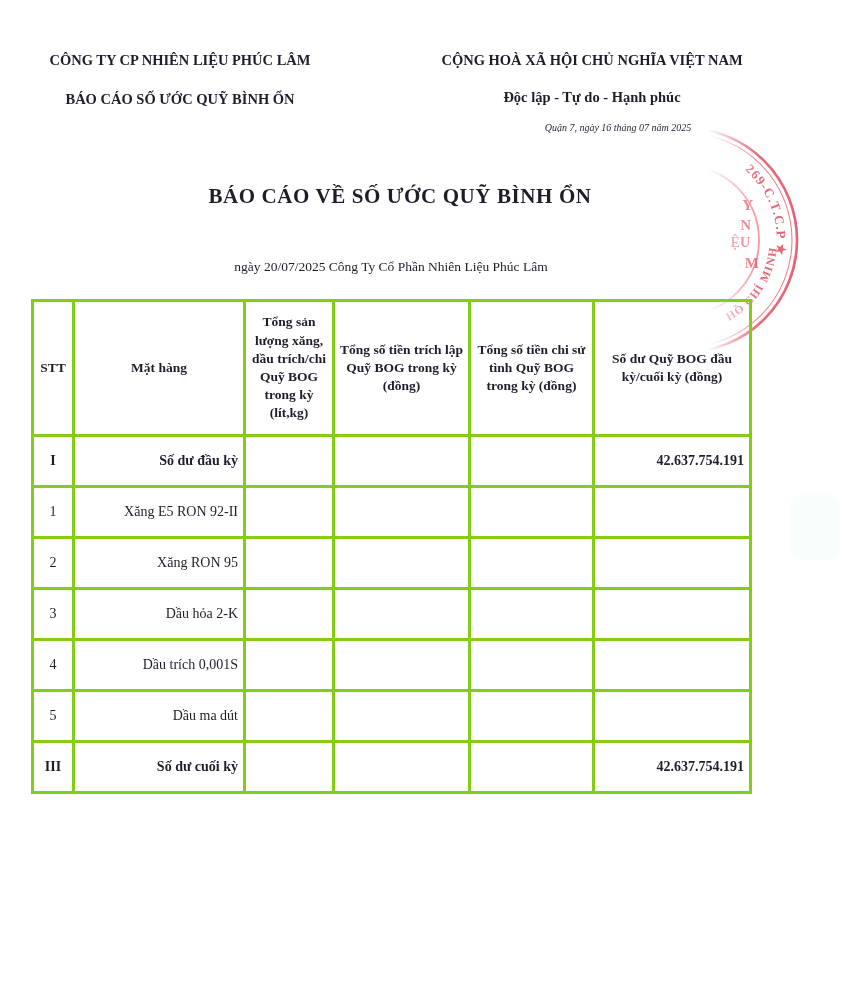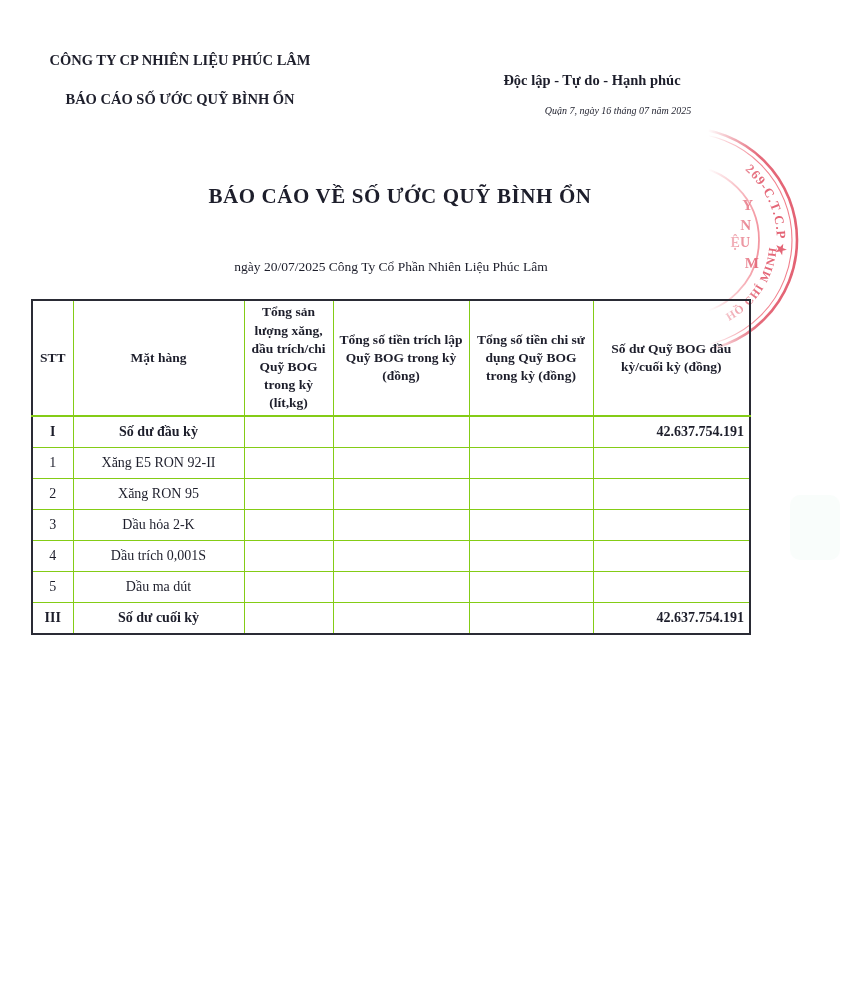--- a/index.html
+++ b/index.html
@@ -35,33 +35,33 @@
     text-align:center;font-size:13.5px;line-height:21px;
   }
   .intro div{white-space:nowrap;}
   
   table.bog{
     position:absolute;left:31px;top:299px;
     border-collapse:collapse;table-layout:fixed;width:718px;
     font-size:13.5px;
   }
   table.bog th,table.bog td{
-    border:1px solid #84cc16;
-    padding:0 5px;
+    border:3px solid #84cc16;
+    padding:9px 5px;
     vertical-align:middle;
     overflow:hidden;
   }
   table.bog{border:2px solid #2a2b35;}
   table.bog th{
     font-weight:bold;text-align:center;height:114px;line-height:1.35;
     border-bottom-width:2px;
   }
   table.bog td{height:30px;font-size:14px;}
   td.c0{text-align:center;}
-  td.c1{text-align:center;padding-left:6px;}
+  td.c1{text-align:right;padding-left:6px;}
   td.c5{text-align:right;font-weight:bold;padding-right:5px;}
   tr.bold td.c0, tr.bold td.c1{font-weight:bold;}
   
   .stamp{
     position:absolute;left:560px;top:108px;width:242px;height:262px;
     pointer-events:none;
     opacity:.93;
     -webkit-mask-image:linear-gradient(90deg,rgba(0,0,0,0) 0px,rgba(0,0,0,0) 148px,rgba(0,0,0,.45) 172px,rgba(0,0,0,.9) 198px,rgba(0,0,0,.97) 242px);
     mask-image:linear-gradient(90deg,rgba(0,0,0,0) 0px,rgba(0,0,0,0) 148px,rgba(0,0,0,.45) 172px,rgba(0,0,0,.9) 198px,rgba(0,0,0,.97) 242px);
   }
@@ -104,20 +104,21 @@
   </div>
 
   <div class="artifact"></div>
 
   <div class="hdr-left">
     <div class="l1">CÔNG TY CP NHIÊN LIỆU PHÚC LÂM</div>
     <div class="l2">BÁO CÁO SỐ ƯỚC QUỸ BÌNH ỔN</div>
   </div>
 
   <div class="hdr-right">
+    <div class="l1">CỘNG HOÀ XÃ HỘI CHỦ NGHĨA VIỆT NAM</div>
     <div class="l2">Độc lập - Tự do - Hạnh phúc</div>
     <div class="l3">Quận 7, ngày 16 tháng 07 năm 2025</div>
   </div>
 
   <div class="doc-title">BÁO CÁO VỀ SỐ ƯỚC QUỸ BÌNH ỔN</div>
 
   <div class="intro">
     <div>ngày 20/07/2025 Công Ty Cổ Phần Nhiên Liệu Phúc Lâm</div>
   </div>
 
@@ -129,21 +130,21 @@
       <col style="width:136px">
         <col style="width:124px">
         <col style="width:157px">
     </colgroup>
     <thead>
       <tr>
         <th>STT</th>
         <th>Mặt hàng</th>
         <th>Tổng sản lượng xăng, dầu trích/chi Quỹ BOG trong kỳ (lít,kg)</th>
         <th>Tổng số tiền trích lập Quỹ BOG trong kỳ (đồng)</th>
-        <th>Tổng số tiền chi sử dụng Quỹ BOG trong kỳ (đồng)</th>
+        <th>Tổng số tiền chi sử tình Quỹ BOG trong kỳ (đồng)</th>
         <th>Số dư Quỹ BOG đầu kỳ/cuối kỳ (đồng)</th>
       </tr>
     </thead>
     <tbody>
         <tr class="bold">
           <td class="c0">I</td>
           <td class="c1">Số dư đầu kỳ</td>
           <td class="c2"></td>
           <td class="c3"></td>
           <td class="c4"></td>

